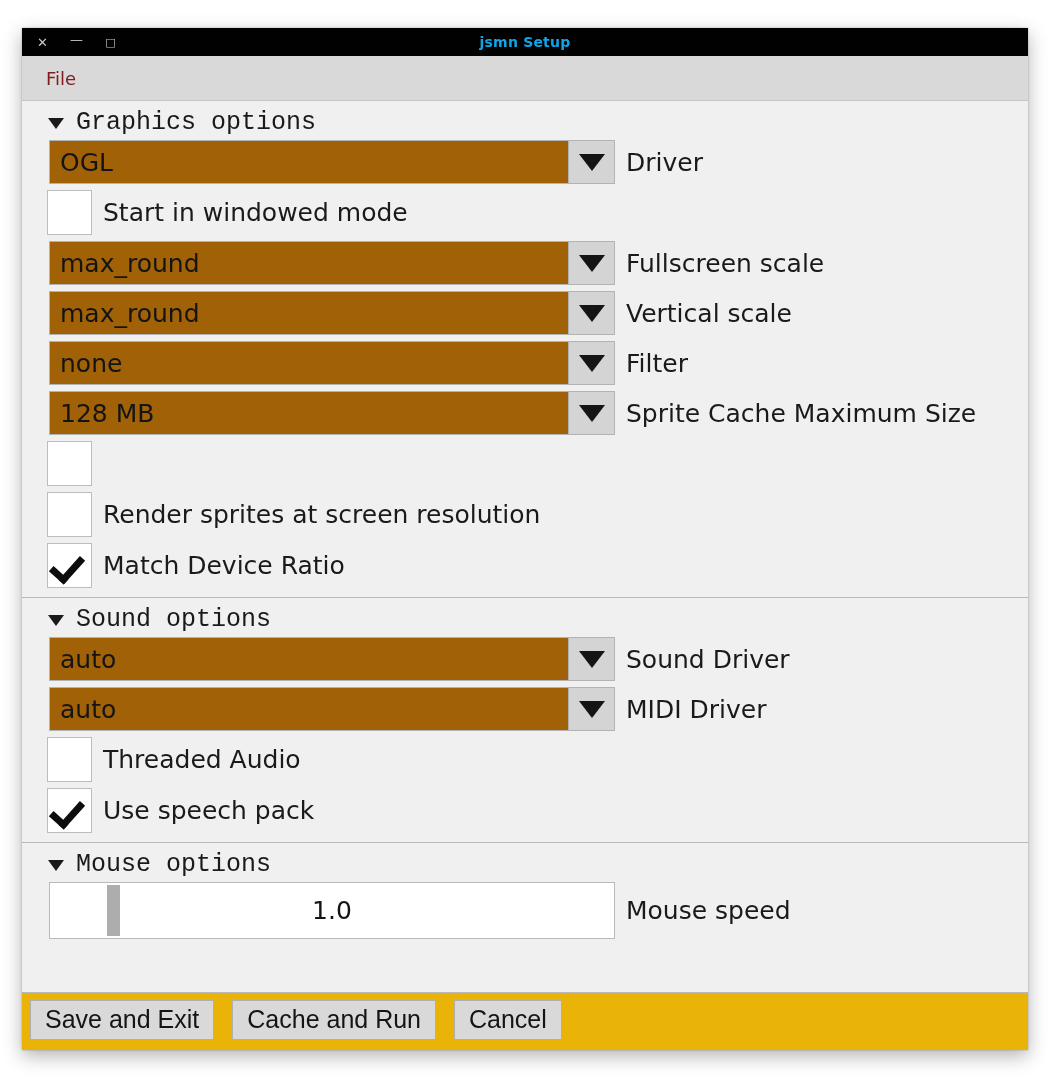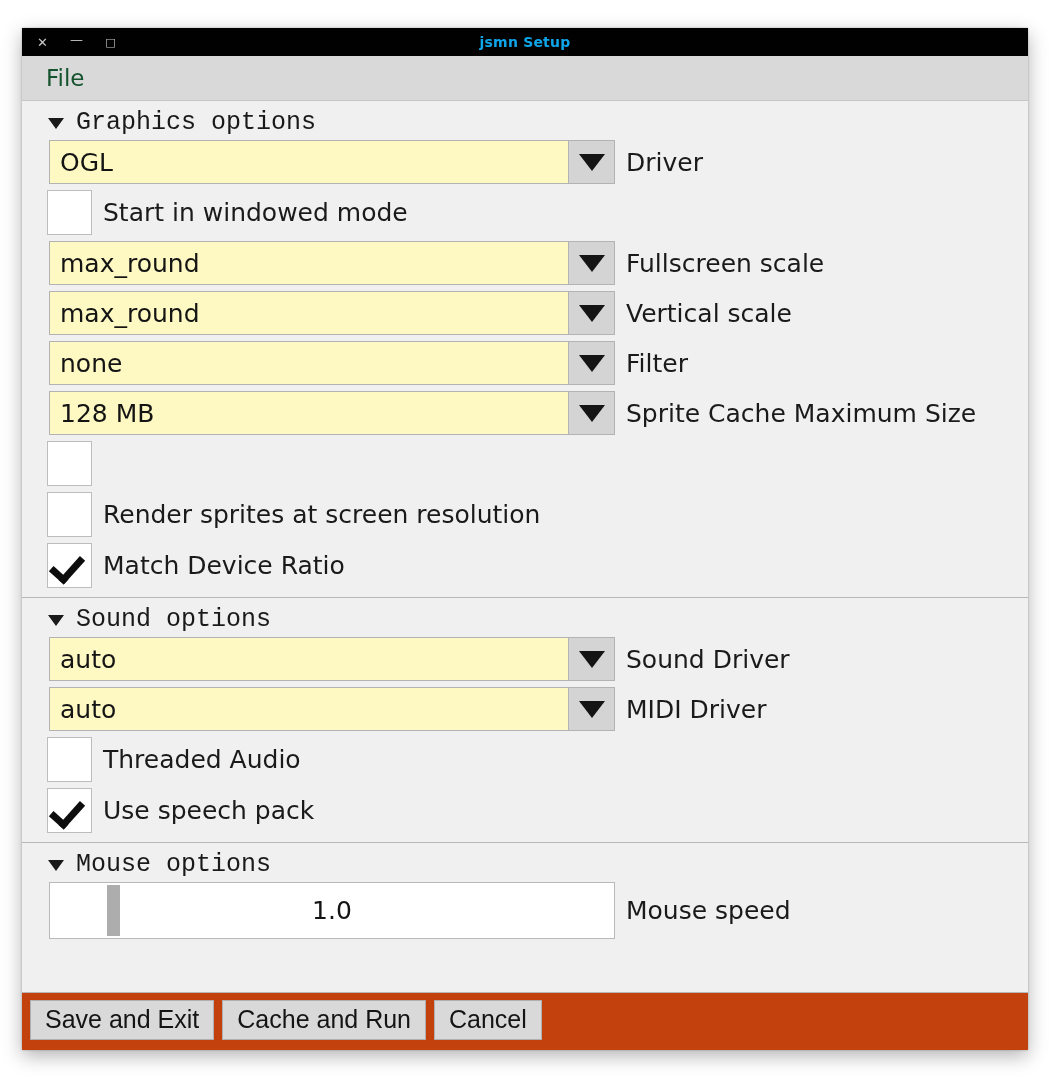--- a/index.html
+++ b/index.html
@@ -75,22 +75,22 @@
   .menubar {
     height: 44px;
     flex: 0 0 auto;
     background: #d9d9d9;
     display: flex;
     align-items: center;
     padding-left: 18px;
     border-bottom: 1px solid #c6c6c6;
   }
   .menu-item {
-    font-size: 23px;
-    color: #14532d;
+    font-size: 18px;
+    color: #7f1d1d;
     padding: 0 6px;
     cursor: default;
   }
 
   
   .content {
     flex: 1 1 auto;
     background: #f0f0f0;
     overflow: hidden;
     display: flex;
@@ -129,21 +129,21 @@
     display: flex;
     align-items: center;
     padding: 0 0 0 27px;
     margin-bottom: 6px;
   }
 
   
   .combo {
     width: 566px;
     height: 44px;
-    background: #fef9c3;
+    background: #a16207;
     border: 1px solid #b3b3b3;
     display: flex;
     align-items: stretch;
     box-sizing: border-box;
     flex: 0 0 auto;
     cursor: default;
   }
   .combo .value {
     flex: 1 1 auto;
     display: flex;
@@ -239,25 +239,25 @@
     justify-content: center;
     font-size: 25px;
     color: #141414;
     pointer-events: none;
   }
 
   
   .buttonbar {
     flex: 0 0 auto;
     border-top: 1px solid #b8b8b8;
-    background: #c2410c;
+    background: #eab308;
     padding: 6px 0 9px 8px;
     display: flex;
     align-items: center;
-    gap: 8px;
+    gap: 18px;
     height: 58px;
     box-sizing: border-box;
   }
   .btn {
     background: #d9d9d9;
     border: 1px solid #b0b0b0;
     font-size: 25px;
     color: #141414;
     padding: 4px 14px 6px 14px;
     line-height: 1.15;

